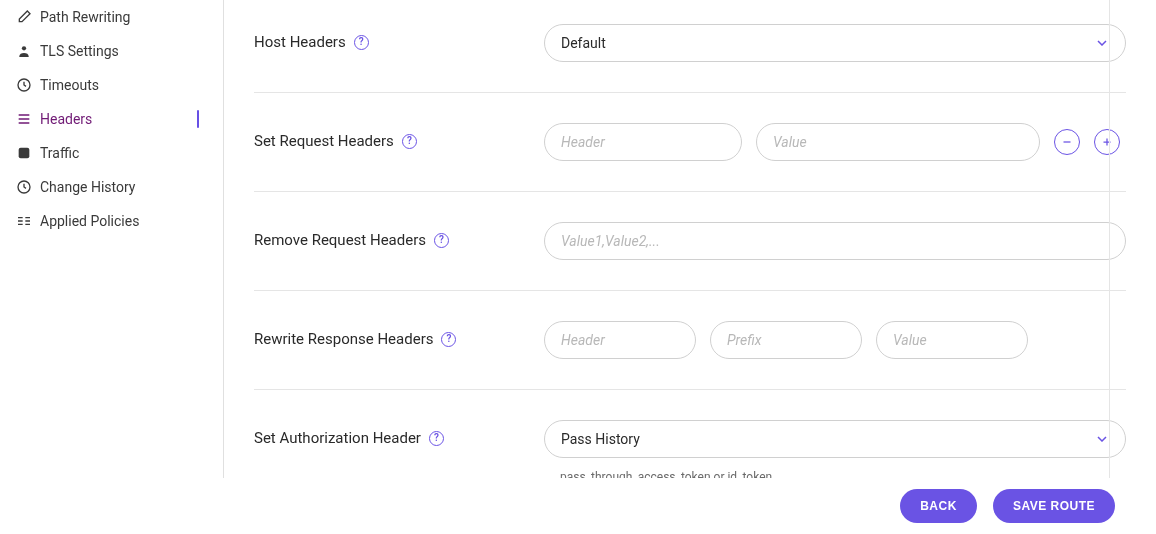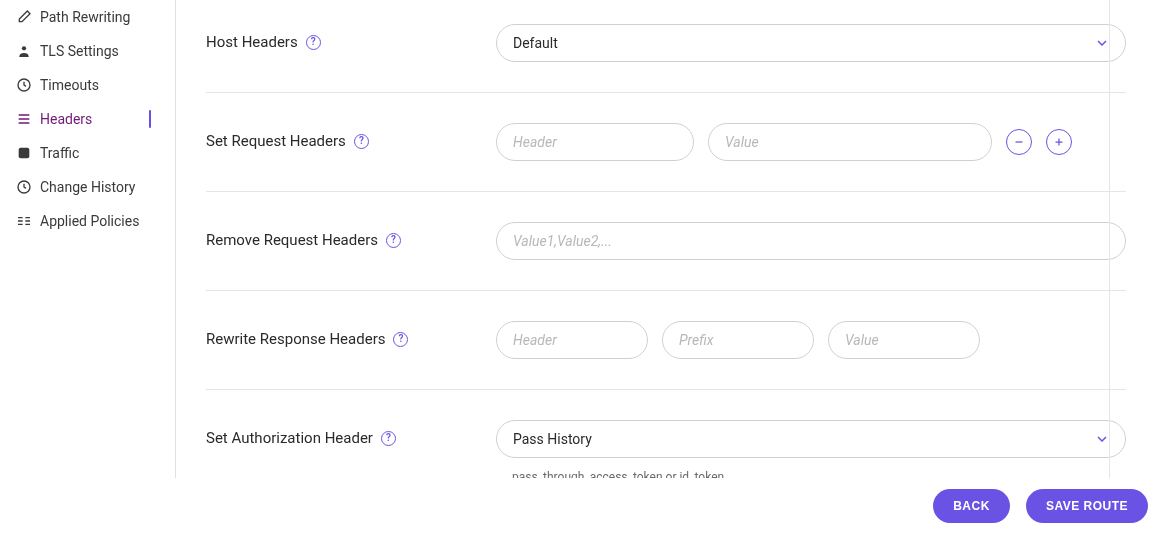--- a/index.html
+++ b/index.html
@@ -11,21 +11,21 @@
       width: 1156px;
       height: 534px;
       overflow: hidden;
       position: relative;
     }
     .container {
       display: flex;
       height: 100%;
     }
     .sidebar {
-      width: 176px;
+      width: 224px;
       border-right: 1px solid #e0e0e0;
       padding-top: 0;
       padding-bottom: 10px;
       flex-shrink: 0;
     }
     .sidebar-list-wrap {
       position: relative;
       padding-top: 0;
     }
     .sidebar-item {
@@ -151,21 +151,21 @@
     }
     .footer {
       position: absolute;
       bottom: 0;
       right: 0;
       left: 0;
       height: 56px;
       display: flex;
       justify-content: flex-end;
       align-items: center;
-      padding-right: 8px;
+      padding-right: 41px;
       gap: 16px;
       background: #fff;
     }
     .btn {
       border: none;
       background: #6a53e4;
       color: #fff;
       padding: 10px 20px;
       border-radius: 18px;
       font-size: 12px;

